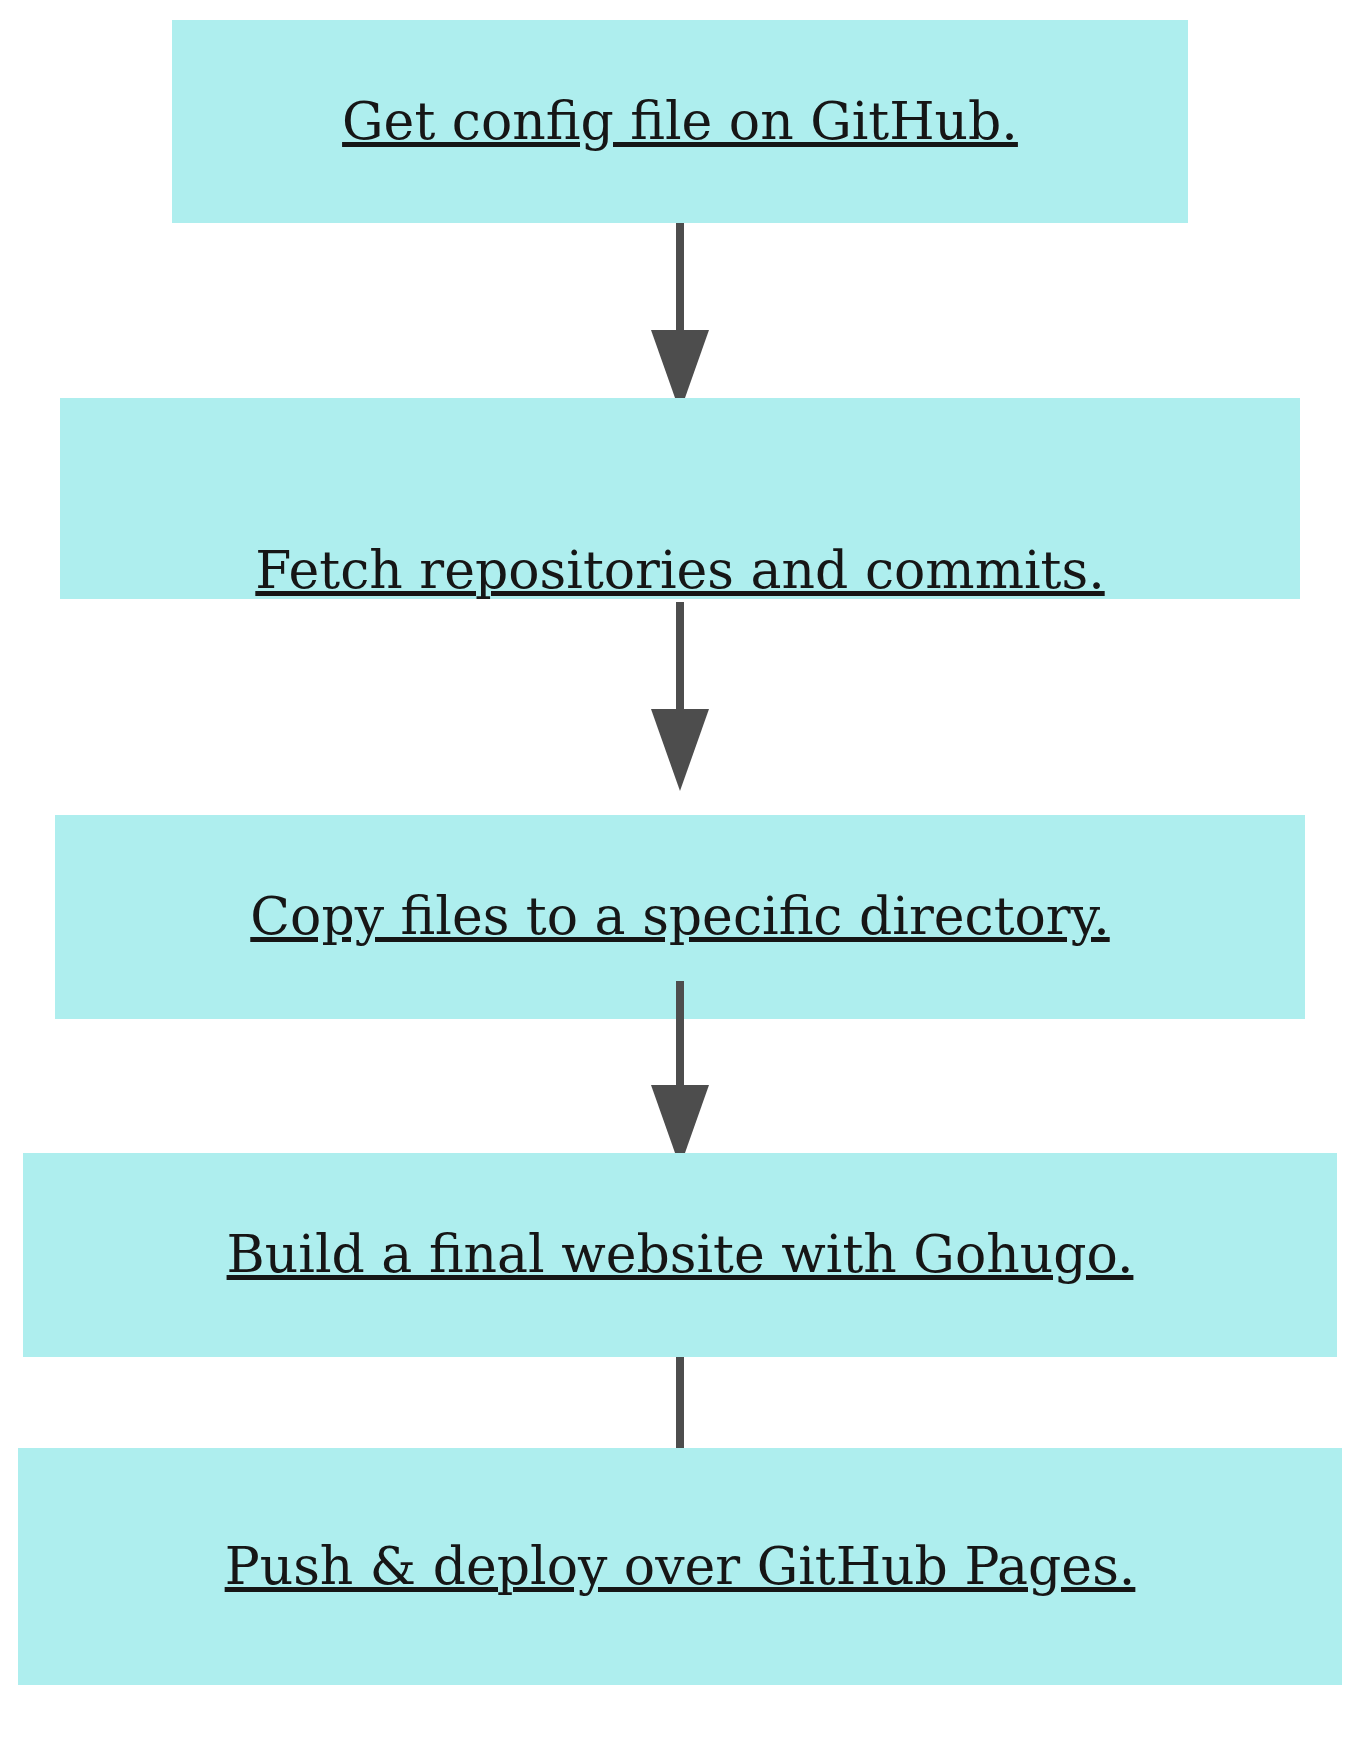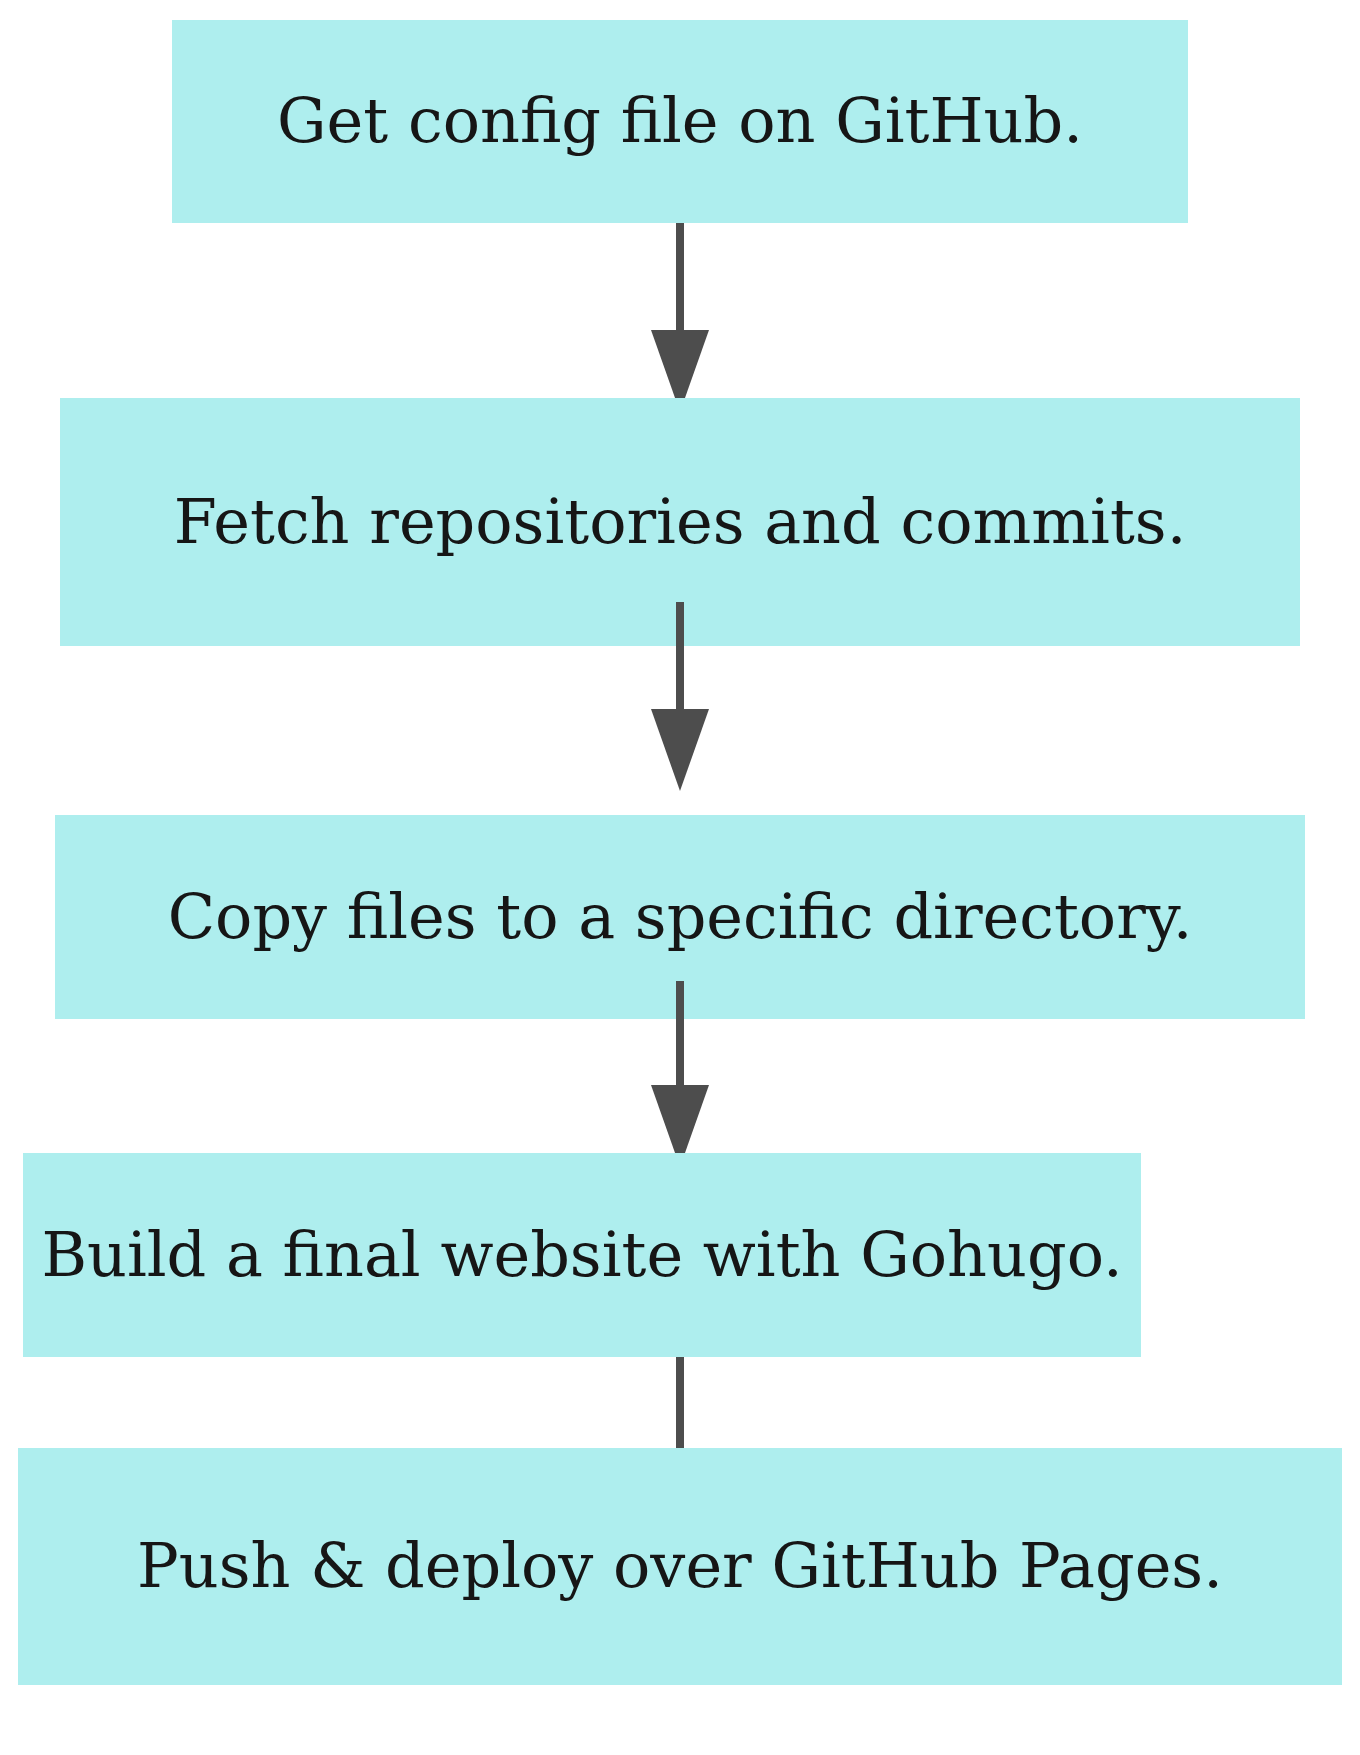--- a/index.html
+++ b/index.html
@@ -17,29 +17,30 @@
   }
   .flow-node {
     position: absolute;
     background: var(--node-fill, #aeeeee);
     display: flex;
     align-items: center;
     justify-content: center;
     text-align: center;
   }
   .flow-node .node-label {
-    font-size: 62px;
+    font-size: 52px;
     line-height: 1.1;
     color: var(--node-text, #161616);
     white-space: nowrap;
+    text-decoration: underline;
   }
   .node-1 { left: 172px; top: 20px;   width: 1016px; height: 203px; }
-  .node-2 { left: 60px;  top: 398px;  width: 1240px; height: 248px; }
+  .node-2 { left: 60px;  top: 398px;  width: 1240px; height: 201px; align-items: flex-end; }
   .node-3 { left: 55px;  top: 815px;  width: 1250px; height: 204px; }
-  .node-4 { left: 23px;  top: 1153px; width: 1118px; height: 204px; }
+  .node-4 { left: 23px;  top: 1153px; width: 1314px; height: 204px; }
   .node-5 { left: 18px;  top: 1448px; width: 1324px; height: 237px; }
 
   .arrow {
     position: absolute;
     left: 0;
     top: 0;
     width: 0;
     height: 0;
   }
   .arrow-line {

